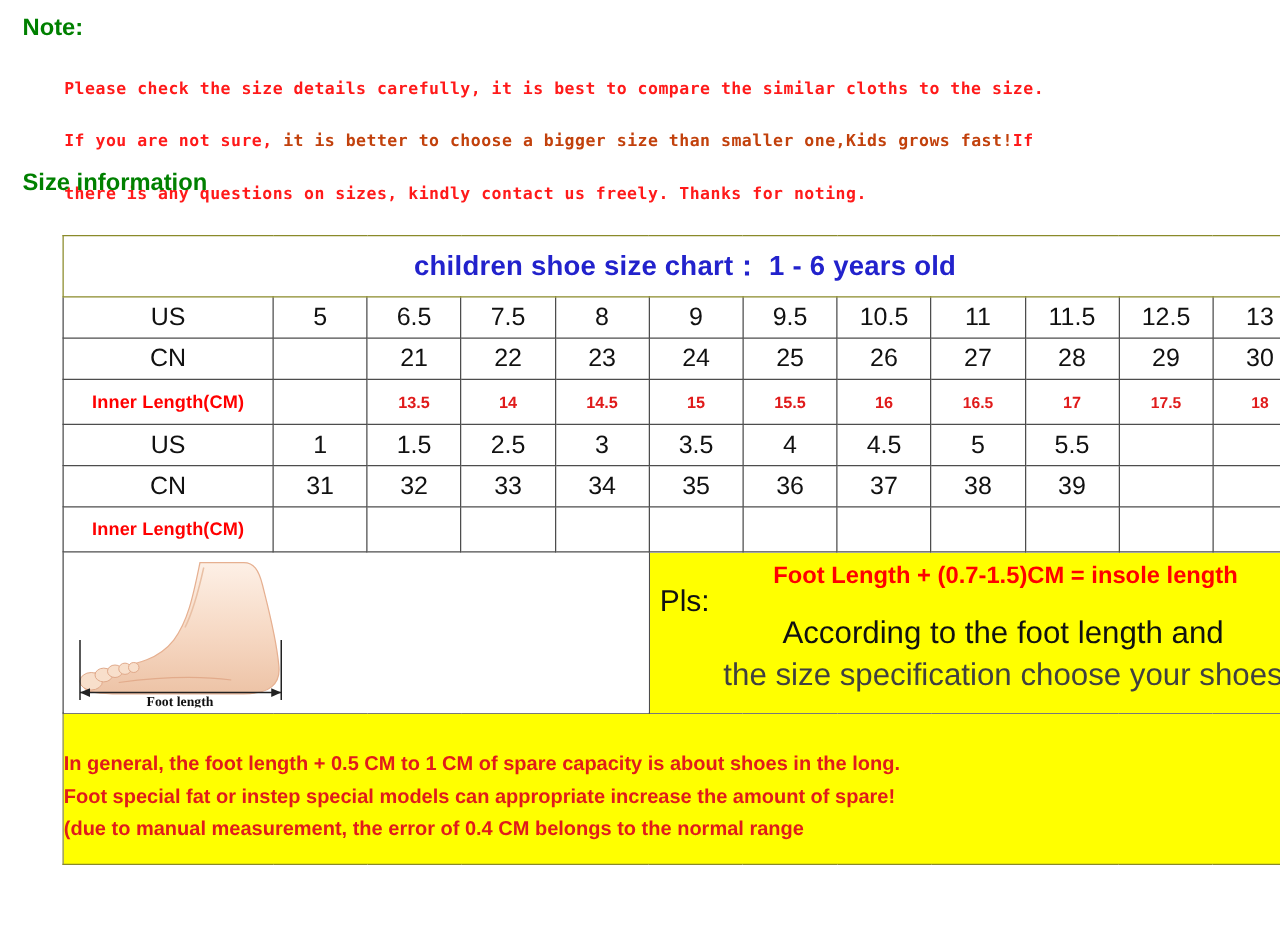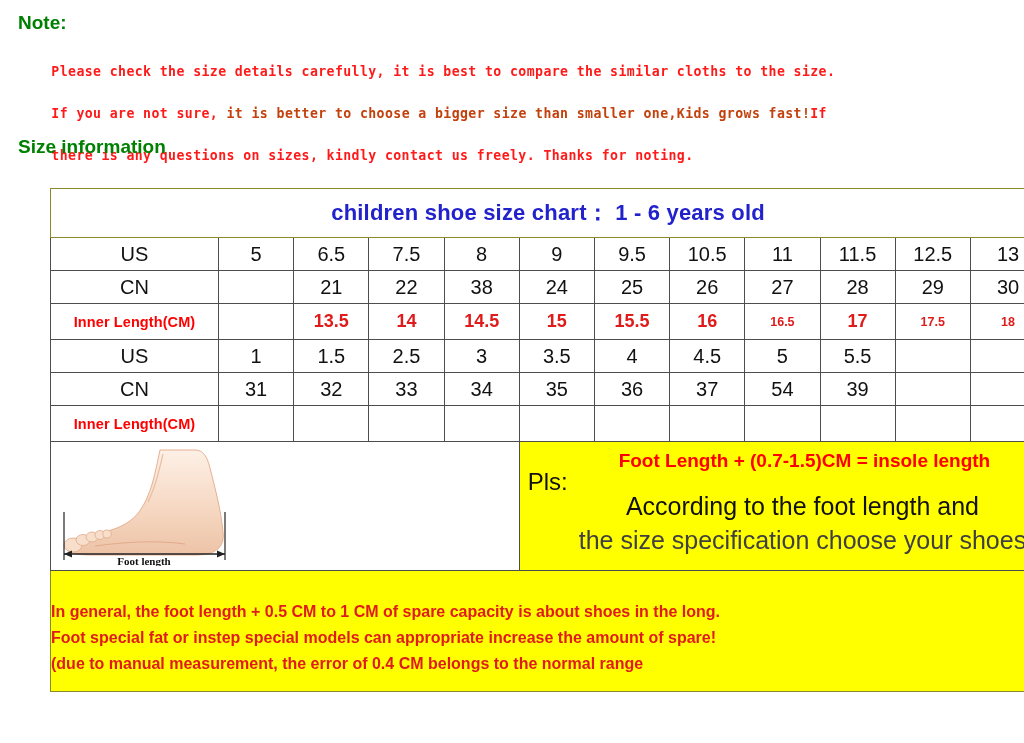--- a/index.html
+++ b/index.html
@@ -76,21 +76,21 @@
   }
   .lbl-inner{
     color:#ff0000;
     font-weight:bold;
     font-size:14.5px;
     letter-spacing:0.1px;
   }
   .v-inner{
     color:#e01b1b;
     font-weight:bold;
-    font-size:18px;
+    font-size:13px;
   }
   .v-inner.sm{ font-size:12.5px; }
 
   
   .foot-cell{
     height:128px;
     padding:0;
     position:relative;
     background:#ffffff;
   }
@@ -196,21 +196,21 @@
       <td class="r-us">11.5</td>
       <td class="r-us">12.5</td>
       <td class="r-us">13</td>
     </tr>
 
     <tr>
       <td class="r-cn">CN</td>
       <td class="r-cn"></td>
       <td class="r-cn">21</td>
       <td class="r-cn">22</td>
-      <td class="r-cn">38</td>
+      <td class="r-cn">23</td>
       <td class="r-cn">24</td>
       <td class="r-cn">25</td>
       <td class="r-cn">26</td>
       <td class="r-cn">27</td>
       <td class="r-cn">28</td>
       <td class="r-cn">29</td>
       <td class="r-cn">30</td>
     </tr>
 
     <tr>
@@ -246,21 +246,21 @@
 
     <tr>
       <td class="r-cn">CN</td>
       <td class="r-cn">31</td>
       <td class="r-cn">32</td>
       <td class="r-cn">33</td>
       <td class="r-cn">34</td>
       <td class="r-cn">35</td>
       <td class="r-cn">36</td>
       <td class="r-cn">37</td>
-      <td class="r-cn">54</td>
+      <td class="r-cn">38</td>
       <td class="r-cn">39</td>
       <td class="r-cn"></td>
       <td class="r-cn"></td>
     </tr>
 
     <tr>
       <td class="r-inner lbl-inner">Inner Length(CM)</td>
       <td class="r-inner v-inner"></td>
       <td class="r-inner v-inner"></td>
       <td class="r-inner v-inner"></td>

